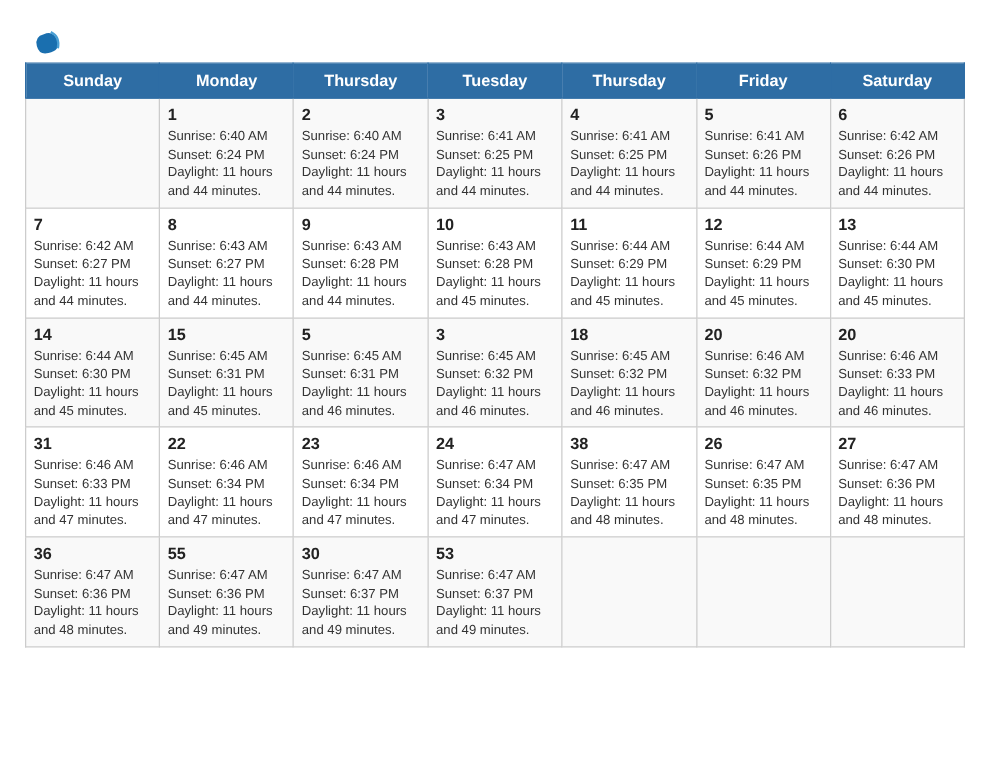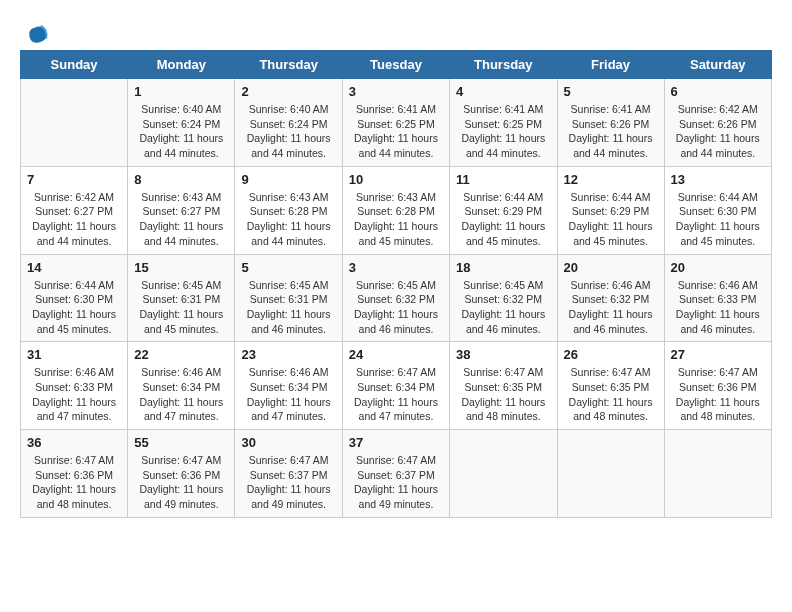--- a/index.html
+++ b/index.html
@@ -79,21 +79,20 @@
     .day-number {
       font-size: 13px;
       font-weight: bold;
       margin-bottom: 3px;
       color: #222;
     }
     .day-info {
       font-size: 10.5px;
       color: #333;
       line-height: 1.4;
-      text-align: center;
     }
     .empty-cell {
       background-color: #f9f9f9;
     }
   </style>
 </head>
 <body>
 
 <div class="header">
   <div class="logo">
@@ -252,21 +251,21 @@
         </td>
         <td>
           <div class="day-number">55</div>
           <div class="day-info">Sunrise: 6:47 AM<br>Sunset: 6:36 PM<br>Daylight: 11 hours and 49 minutes.</div>
         </td>
         <td>
           <div class="day-number">30</div>
           <div class="day-info">Sunrise: 6:47 AM<br>Sunset: 6:37 PM<br>Daylight: 11 hours and 49 minutes.</div>
         </td>
         <td>
-          <div class="day-number">37</div>
+          <div class="day-number">53</div>
           <div class="day-info">Sunrise: 6:47 AM<br>Sunset: 6:37 PM<br>Daylight: 11 hours and 49 minutes.</div>
         </td>
         <td class="empty-cell"></td>
         <td class="empty-cell"></td>
         <td class="empty-cell"></td>
       </tr>
     </tbody>
 </table>
 
 </body></html>

